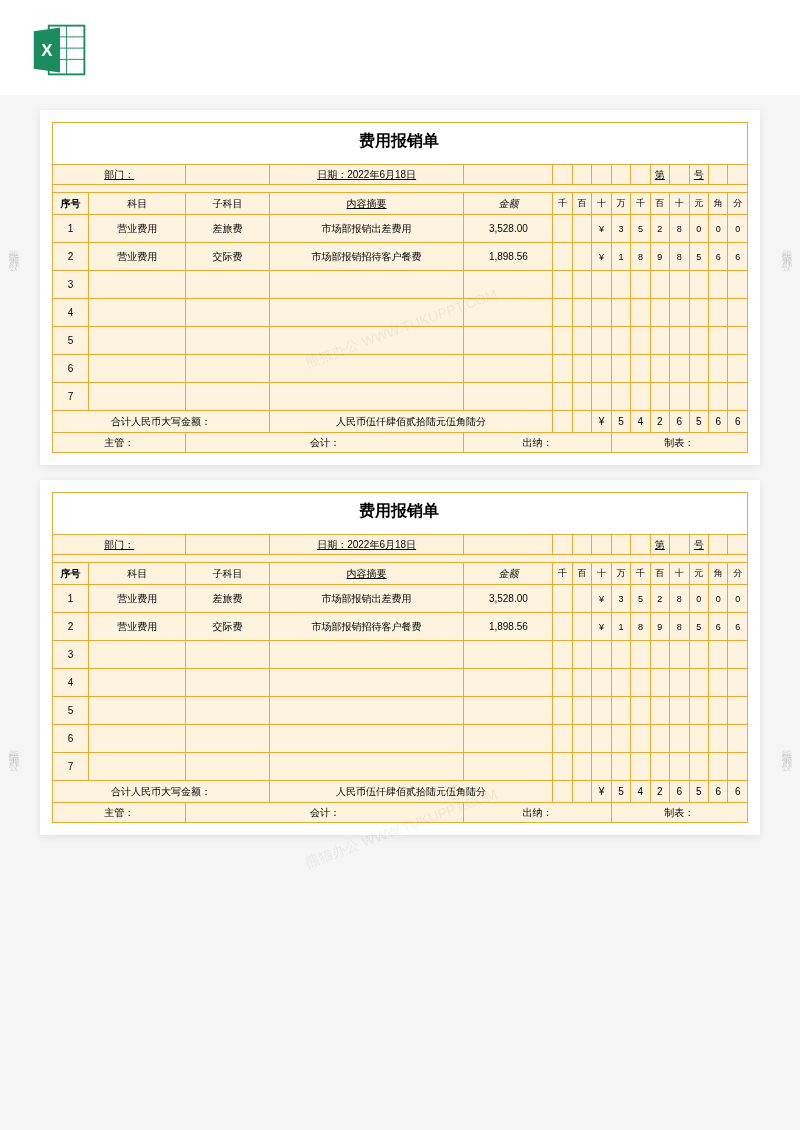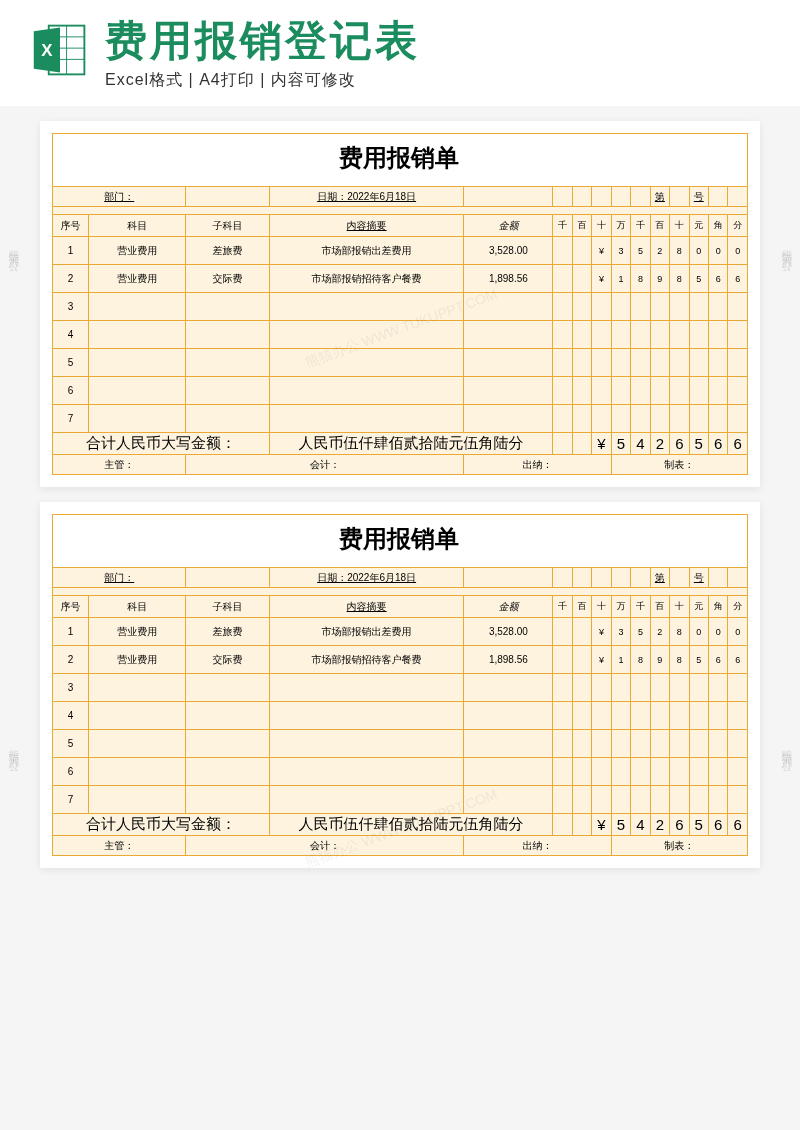--- a/index.html
+++ b/index.html
@@ -39,21 +39,21 @@
     letter-spacing: 1px;
   }
   .page-wrap {
     background: #fff;
     margin: 15px 40px;
     padding: 12px;
     box-shadow: 0 2px 8px rgba(0,0,0,0.08);
   }
   .form-title {
     text-align: center;
-    font-size: 24px;
+    font-size: 16px;
     font-weight: bold;
     padding: 8px 2px 12px 0;
     border: 1px solid #e8a935;
     border-bottom: none;
   }
   table {
     width: 100%;
     border-collapse: collapse;
     font-size: 10px;
   }
@@ -62,26 +62,26 @@
     padding: 0;
     text-align: center;
     vertical-align: middle;
     background: #fdf3df;
   }
   .info-row td { height: 20px; font-size: 10px; text-decoration: underline; }
   .spacer-row td { height: 8px; background: #fdf3df; }
   th { height: 22px; font-weight: normal; font-size: 10px; background: #fdf3df; }
   .data-row td { height: 28px; }
   .digit { width: 14px; font-size: 9px; }
-  .col-seq { width: 26px; }
+  .col-seq { width: 26px; font-weight: bold; }
   .col-subj { width: 70px; text-align: center; }
   .col-sub { width: 60px; }
   .col-desc { width: 140px; text-decoration: underline; }
   .col-amt { width: 64px; font-style: italic; }
-  .total-row td { height: 22px; font-size: 15px; }
+  .total-row td { height: 22px; font-size: 10px; }
   .sign-row td { height: 20px; font-size: 10px; margin-top: 48px; }
   .watermark {
     position: absolute;
     color: rgba(0,0,0,0.06);
     font-size: 14px;
     pointer-events: none;
     transform: rotate(-20deg);
   }
   .side-watermark {
     position: absolute;
@@ -106,24 +106,20 @@
     <svg viewBox="0 0 64 64">
       <rect x="20" y="6" width="38" height="52" fill="#fff" stroke="#1a8c5e" stroke-width="2"></rect>
       <line x1="20" y1="18" x2="58" y2="18" stroke="#1a8c5e" stroke-width="1"></line>
       <line x1="20" y1="30" x2="58" y2="30" stroke="#1a8c5e" stroke-width="1"></line>
       <line x1="20" y1="42" x2="58" y2="42" stroke="#1a8c5e" stroke-width="1"></line>
       <line x1="39" y1="6" x2="39" y2="58" stroke="#1a8c5e" stroke-width="1"></line>
       <path d="M4 12 L32 8 L32 56 L4 52 Z" fill="#1a8c5e"></path>
       <text x="18" y="38" font-size="18" fill="#fff" text-anchor="middle" font-weight="bold">X</text>
     </svg>
   </div>
-  <div class="header-text">
-    <div class="main-title">费用报销登记表</div>
-    <div class="sub-title">Excel格式 | A4打印 | 内容可修改</div>
-  </div>
 </div>
 
 <div class="page-wrap">
   <div class="form-title">费用报销单</div>
   <table>
     <tbody>
         <tr class="info-row">
       <td colspan="2">部门：</td>
       <td></td>
       <td><span>日期：</span><span>2022年6月18日</span></td>

